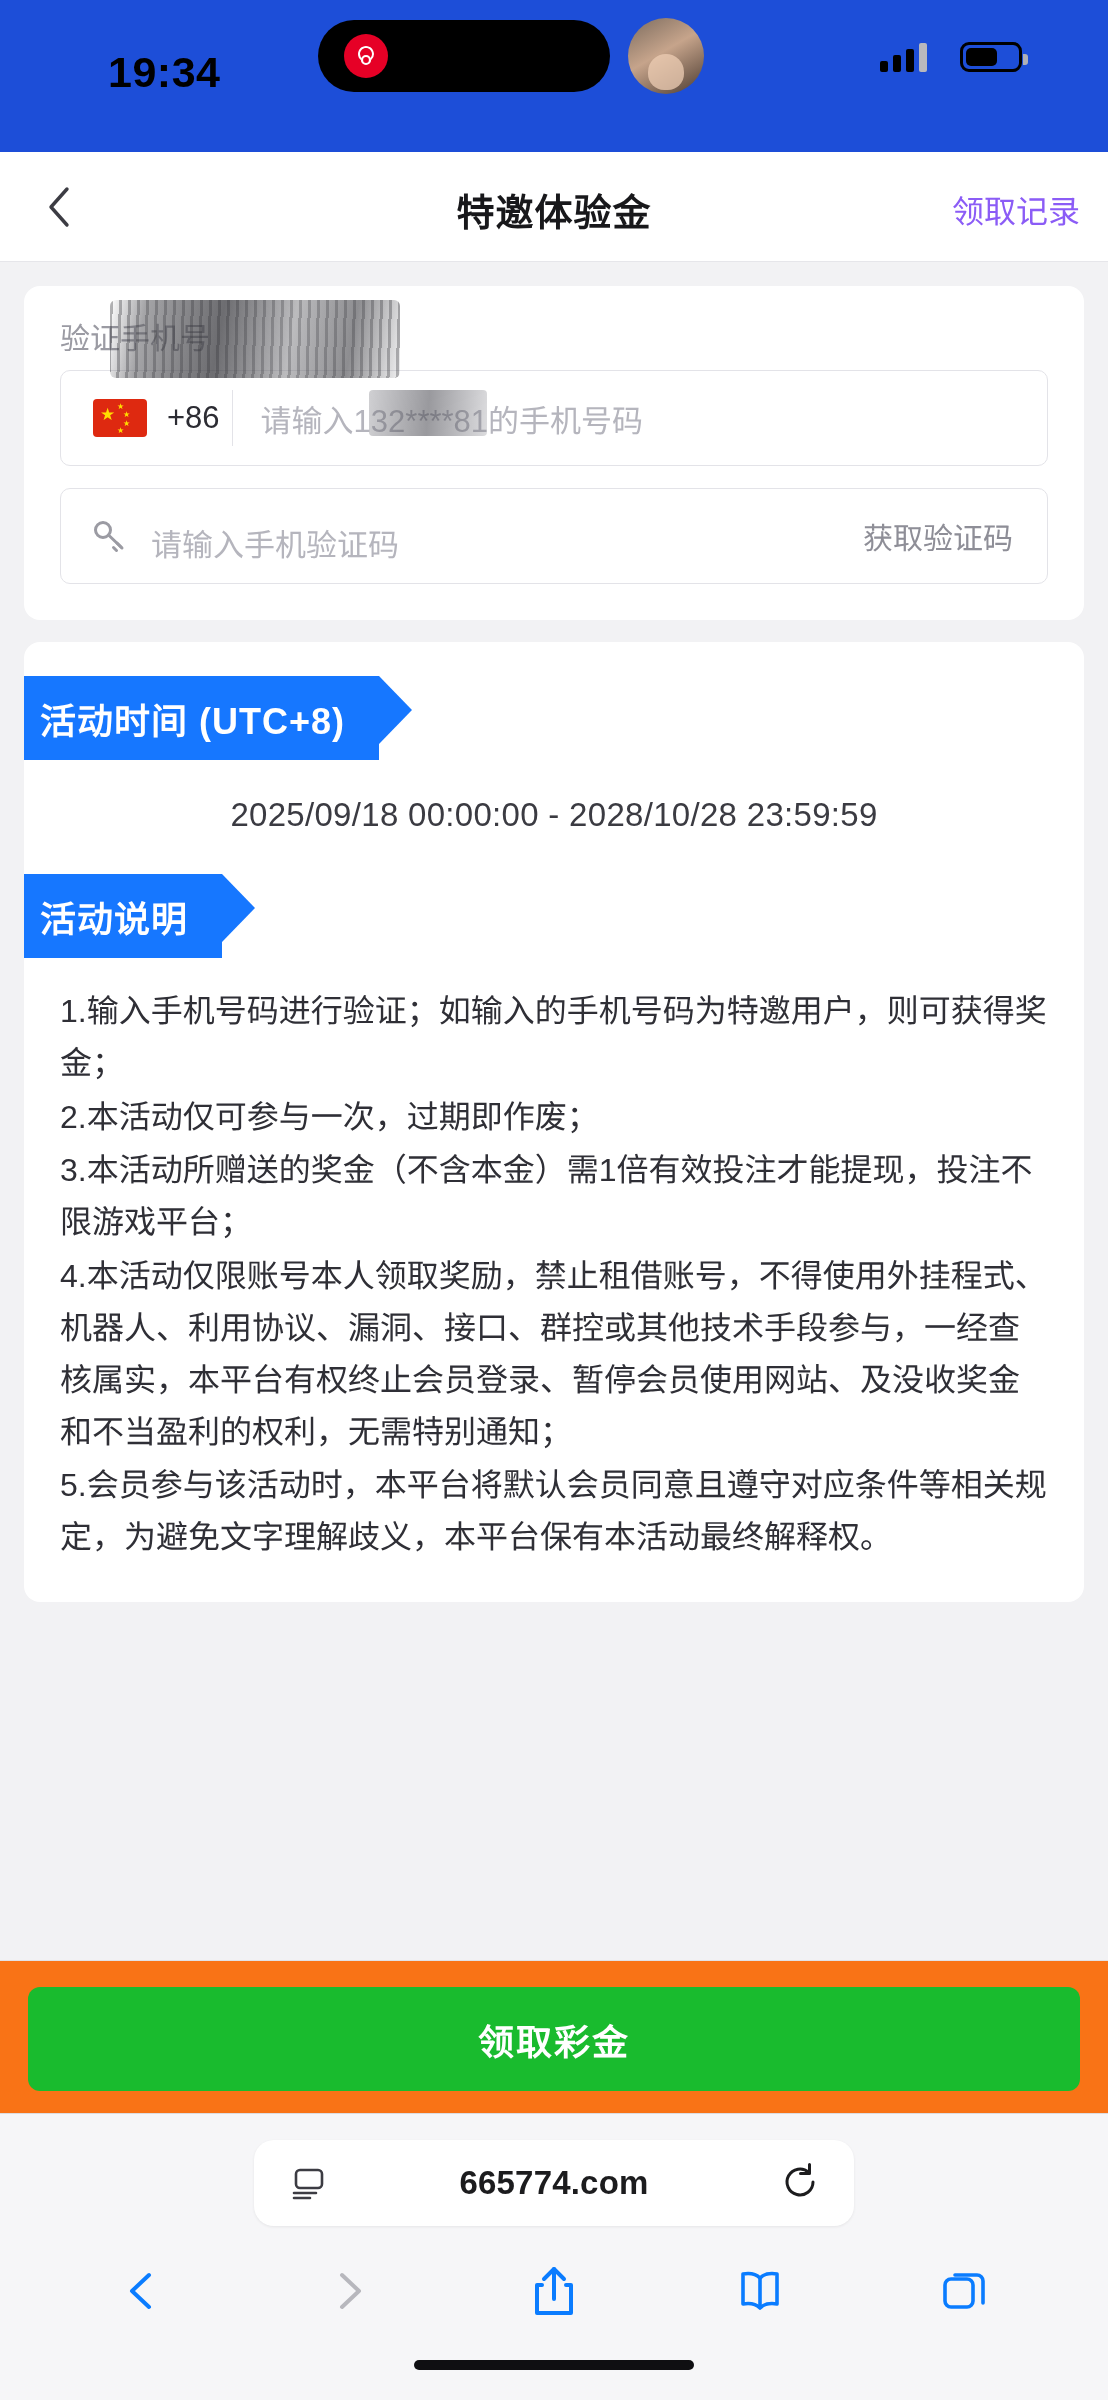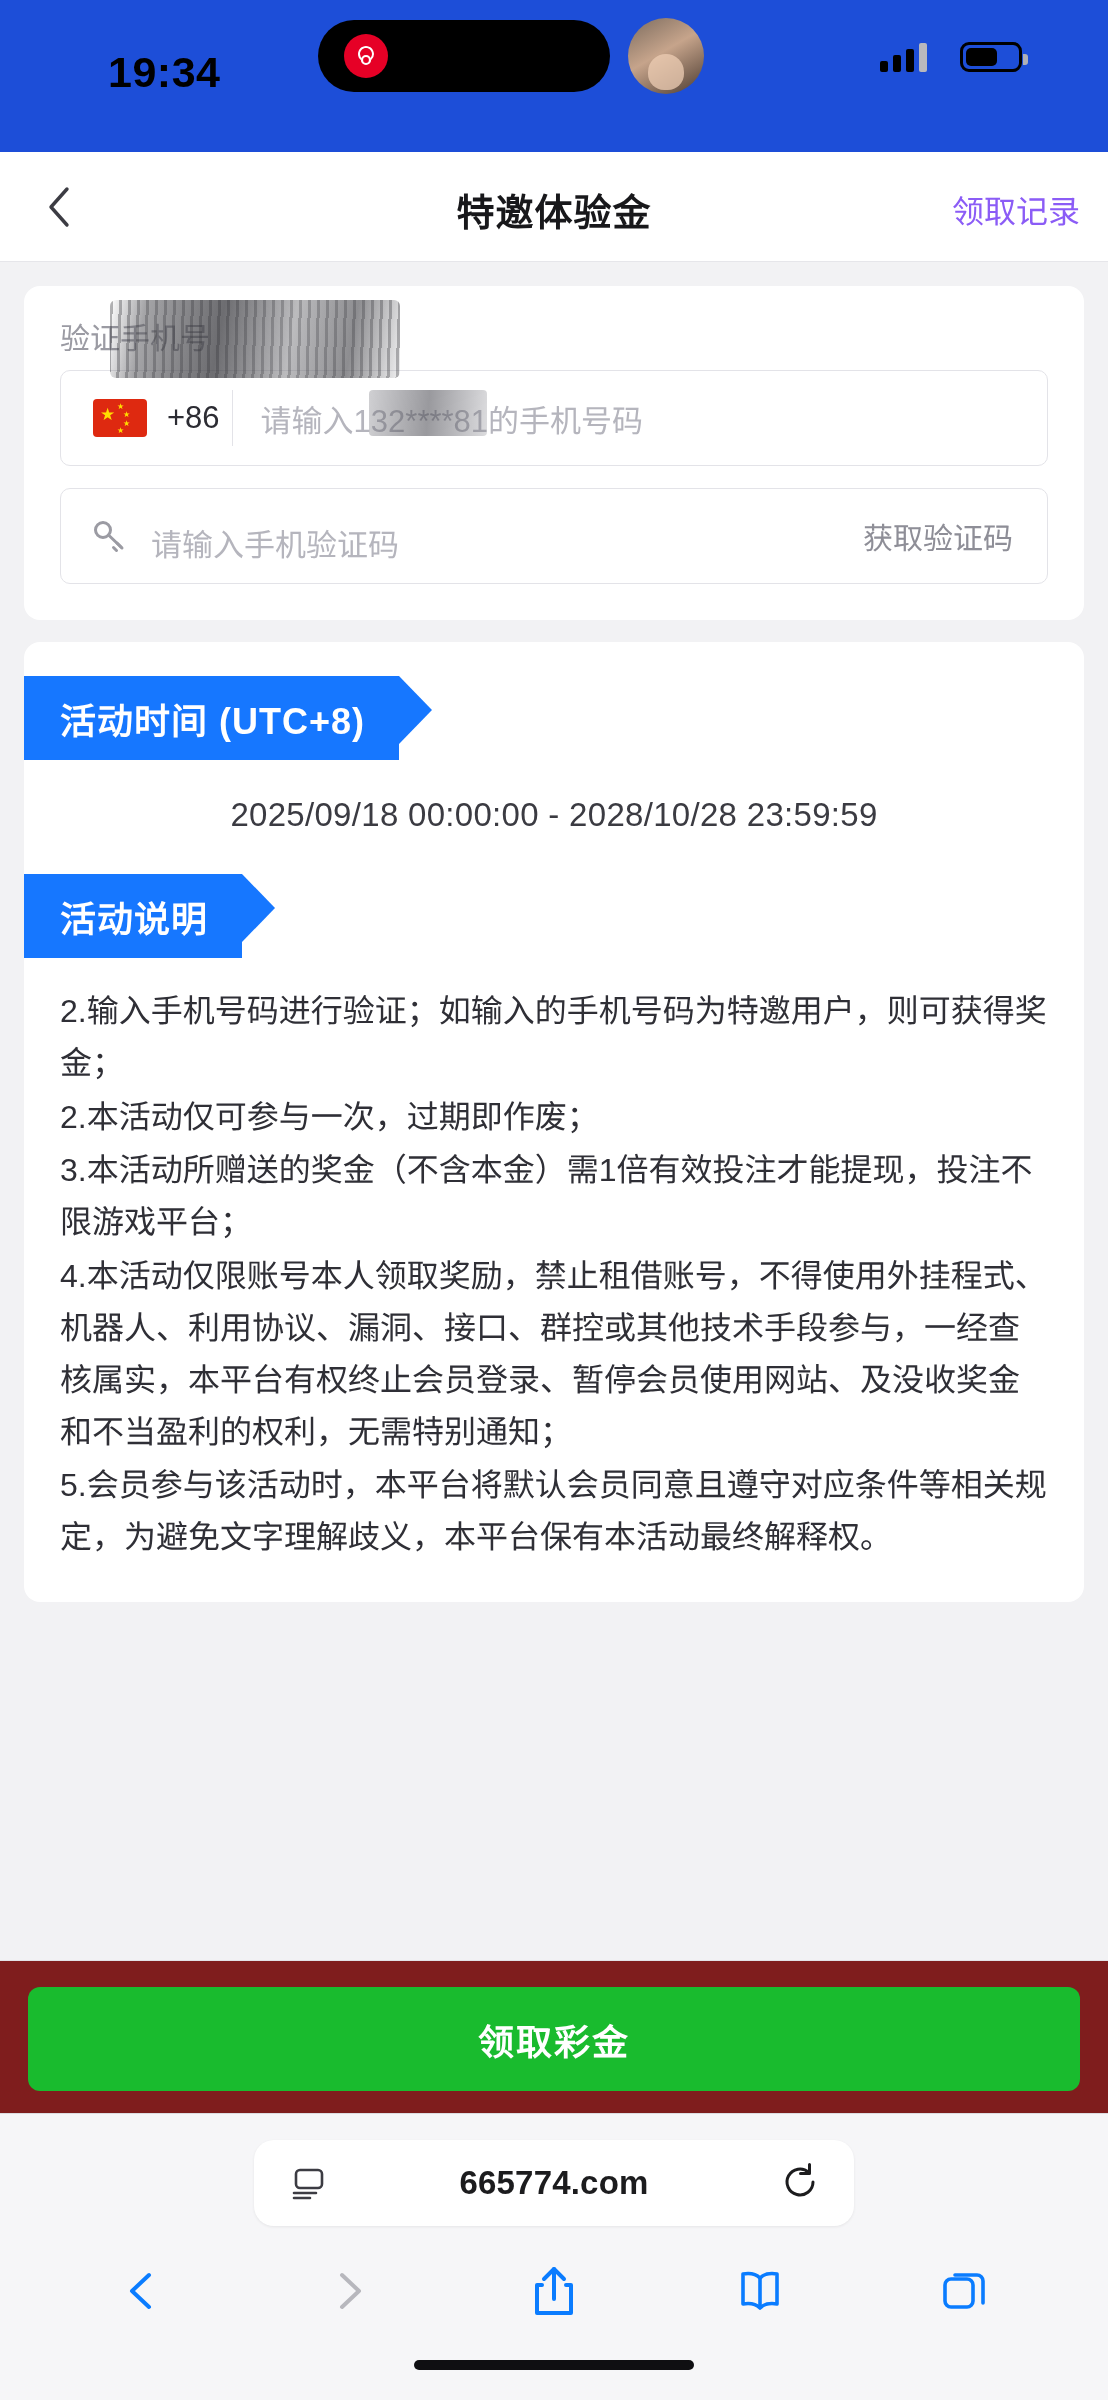--- a/index.html
+++ b/index.html
@@ -283,21 +283,21 @@
 
   
   .activity-card { padding: 34px 0 36px 0; }
   .ribbon {
     position: relative;
     display: inline-block;
     background: #1677ff;
     color: #fff;
     font-size: 36px;
     font-weight: bold;
-    padding: 16px 34px 16px 36px;
+    padding: 16px 34px 16px 16px;
     margin-left: 0;
     letter-spacing: 1px;
   }
   .ribbon::after {
     content: "";
     position: absolute;
     right: -33px;
     top: 0;
     border-top: 34px solid transparent;
     border-bottom: 34px solid transparent;
@@ -315,21 +315,21 @@
     font-size: 32px;
     line-height: 1.62;
     color: #2f2f36;
   }
   .desc-block p { margin-bottom: 2px; }
   .ribbon-wrap2 { margin-top: 30px; }
 
   
   .cta-wrap {
     flex: 0 0 auto;
-    background: #7f1d1d;
+    background: #f97316;
     border-top: 1px solid #e2e2e6;
     padding: 26px 28px 22px 28px;
   }
   .cta {
     height: 104px;
     background: #19bb2e;
     border-radius: 12px;
     color: #fff;
     font-size: 36px;
     font-weight: bold;
@@ -468,21 +468,21 @@
 
     <div class="card activity-card">
       <div class="ribbon">活动时间 (UTC+8)</div>
       <div class="time-text">2025/09/18 00:00:00 - 2028/10/28 23:59:59</div>
 
       <div class="ribbon-wrap2">
         <span class="ribbon">活动说明</span>
       </div>
 
       <div class="desc-block">
-        <p>2.输入手机号码进行验证；如输入的手机号码为特邀用户，则可获得奖金；</p>
+        <p>1.输入手机号码进行验证；如输入的手机号码为特邀用户，则可获得奖金；</p>
         <p>2.本活动仅可参与一次，过期即作废；</p>
         <p>3.本活动所赠送的奖金（不含本金）需1倍有效投注才能提现，投注不限游戏平台；</p>
         <p>4.本活动仅限账号本人领取奖励，禁止租借账号，不得使用外挂程式、机器人、利用协议、漏洞、接口、群控或其他技术手段参与，一经查核属实，本平台有权终止会员登录、暂停会员使用网站、及没收奖金和不当盈利的权利，无需特别通知；</p>
         <p>5.会员参与该活动时，本平台将默认会员同意且遵守对应条件等相关规定，为避免文字理解歧义，本平台保有本活动最终解释权。</p>
       </div>
     </div>
 
   </div>
 
   <div class="cta-wrap">

